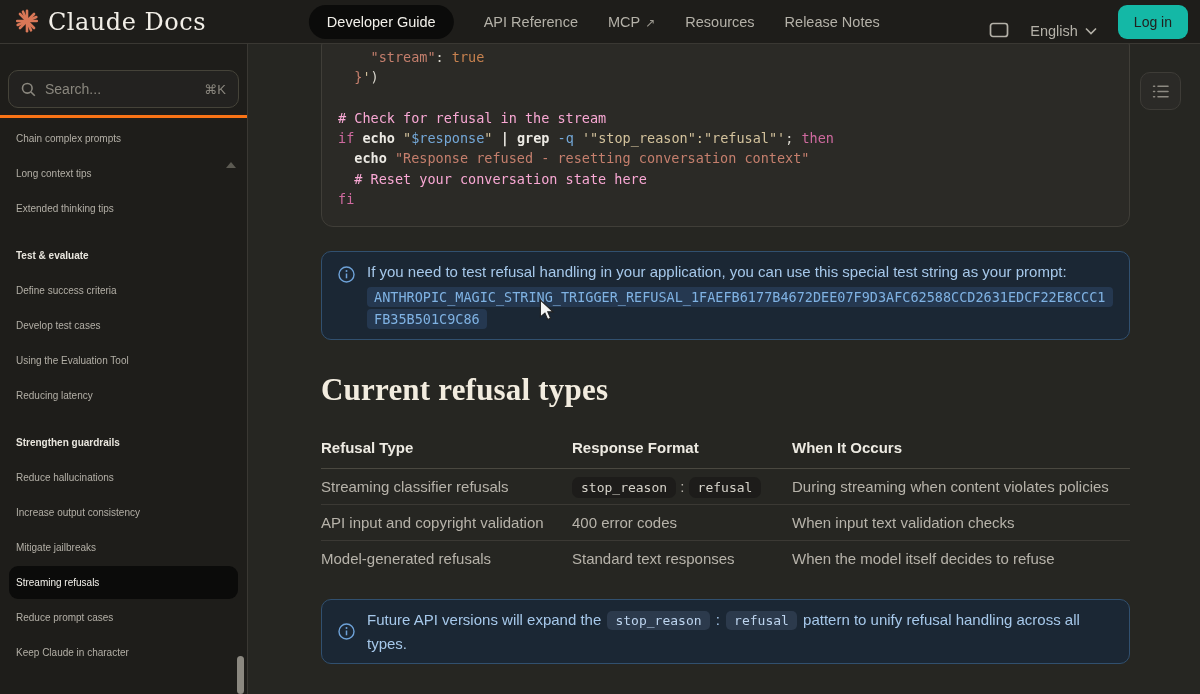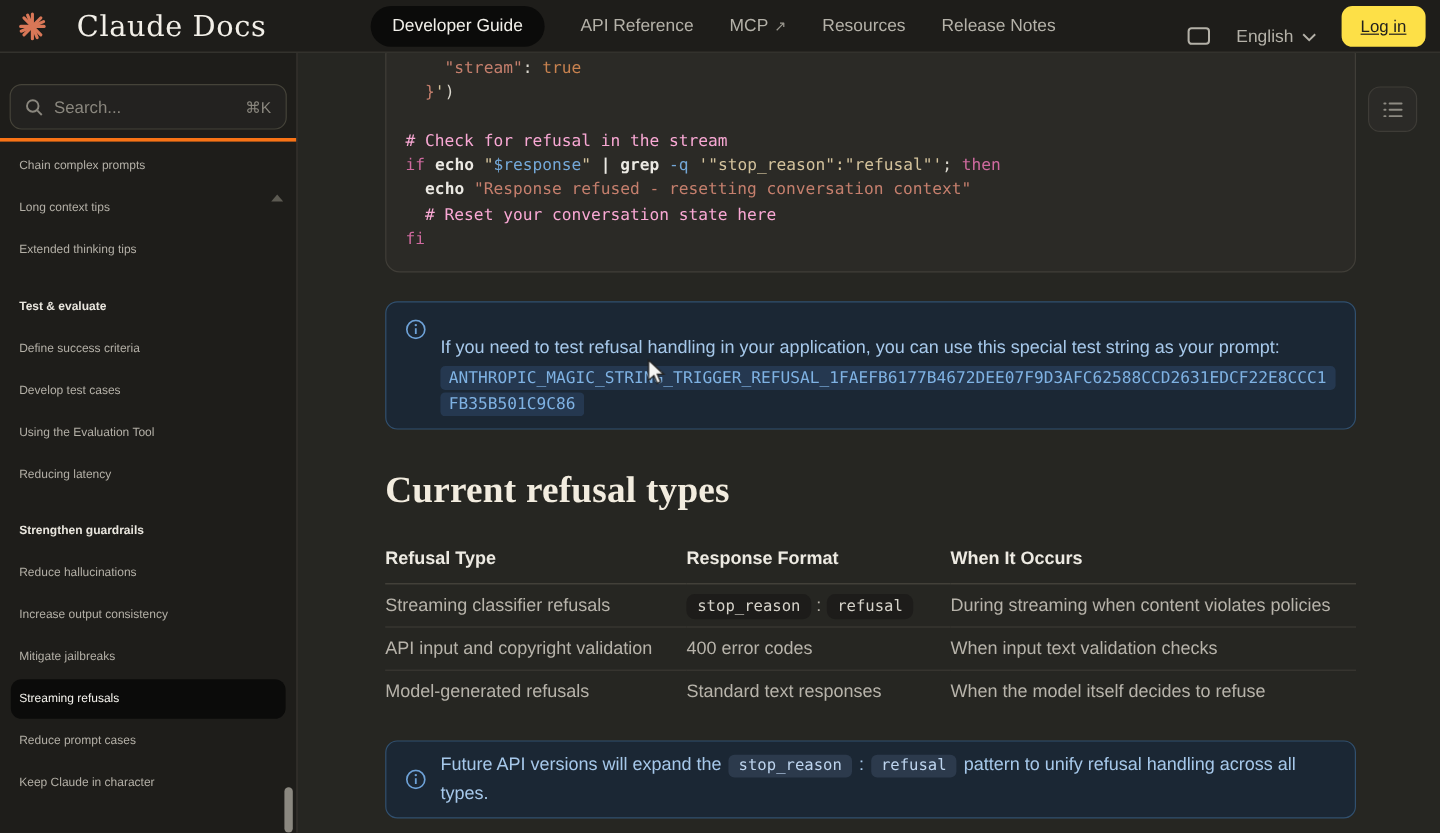--- a/index.html
+++ b/index.html
@@ -3,31 +3,31 @@
 <meta charset="utf-8">
 <style>
   * { margin:0; padding:0; box-sizing:border-box; }
   html,body { width:1200px; height:694px; overflow:hidden; background:#262622;
     font-family:"Liberation Sans", sans-serif; }
 
   
   .header { position:fixed; top:0; left:0; width:1200px; height:44px; z-index:20;
     background:#1e1d1a; border-bottom:1px solid #3a3833;
     display:flex; align-items:center; padding:0 12px 0 14px; }
-  .logo { display:flex; align-items:center; gap:24px; cursor:pointer; }
+  .logo { display:flex; gap:8px; cursor:pointer; }
   .logo-text { font-family:"DejaVu Serif", serif; font-size:24px; color:#f2efe8; letter-spacing:.5px; }
   .nav { position:absolute; left:50%; transform:translateX(-51%); display:flex; align-items:center; gap:30px; }
   .nav-item { font-size:14.5px; color:#b4b1a8; cursor:pointer; white-space:nowrap; }
   .nav-item.active { background:#0b0b0a; color:#f2f0ea; padding:9px 18px; border-radius:20px; }
   .nav-item .ext { font-size:12px; margin-left:5px; color:#9b988f; }
   .controls { margin-left:auto; display:flex; align-items:flex-end; gap:21px; }
   .icon-btn { display:flex; align-items:center; cursor:pointer; }
   .lang { display:flex; align-items:center; gap:7px; color:#b4b1a8; font-size:14.5px; cursor:pointer; }
-  .login { background:#fde047; color:#21201e; font-size:14px; font-family:inherit;
-    border:none; border-radius:9px; padding:9px 16px; cursor:pointer;text-decoration:underline; }
+  .login { background:#14b8a6; color:#21201e; font-size:14px; font-family:inherit;
+    border:none; border-radius:9px; padding:9px 16px; cursor:pointer; }
 
   
   .app { display:flex; padding-top:44px; height:694px; }
   .sidebar { width:248px; background:#1e1d1a; border-right:1px solid #3a3833;
     position:relative; height:650px; overflow:hidden; flex:none; }
   .main { flex:1; position:relative; height:650px; overflow:hidden; }
 
   
   .sidebar-top { padding:26px 8px 7px 8px; border-bottom:3px solid #f97316; }
   .searchbox { display:flex; align-items:center; gap:9px; height:38px;
@@ -65,21 +65,21 @@
   .c-builtin { color:#ebe9e3; font-weight:bold; }
   .c-var     { color:#74a8d8; }
   .c-cream   { color:#d3c29c; }
   .c-salmon  { color:#c57f6d; }
   .c-orange  { color:#c8824f; }
 
   
   .callout { margin-top:24px; background:#1b2734; border:1px solid #31506f; border-radius:10px;
     display:flex; gap:12px; padding:9px 16px; }
   .callout-icon { flex:none; margin-top:5px; }
-  .callout-body { font-size:15px; line-height:21px; color:#a6c8ea;margin-top:18px; }
+  .callout-body { font-size:15px; line-height:21px; color:#a6c8ea; }
   .magic { font-family:"DejaVu Sans Mono", monospace; font-size:13.5px; line-height:22px;
     color:#7fb2e3; background:#253850; border-radius:4px; padding:2px 7px;
     word-break:break-all; -webkit-box-decoration-break:clone; box-decoration-break:clone; cursor:text; }
   .callout-slim { margin-top:23px; padding:8px 16px; align-items:center; }
   .callout-slim .callout-icon { margin-top:0; }
   .callout-inline { font-size:15px; line-height:23px; color:#a6c8ea; }
   .chip-blue { font-family:"DejaVu Sans Mono", monospace; font-size:13px; color:#bdd4ee;
     background:#2c3a4c; border-radius:5px; padding:2px 8px; margin:0 2px; }
 
   

